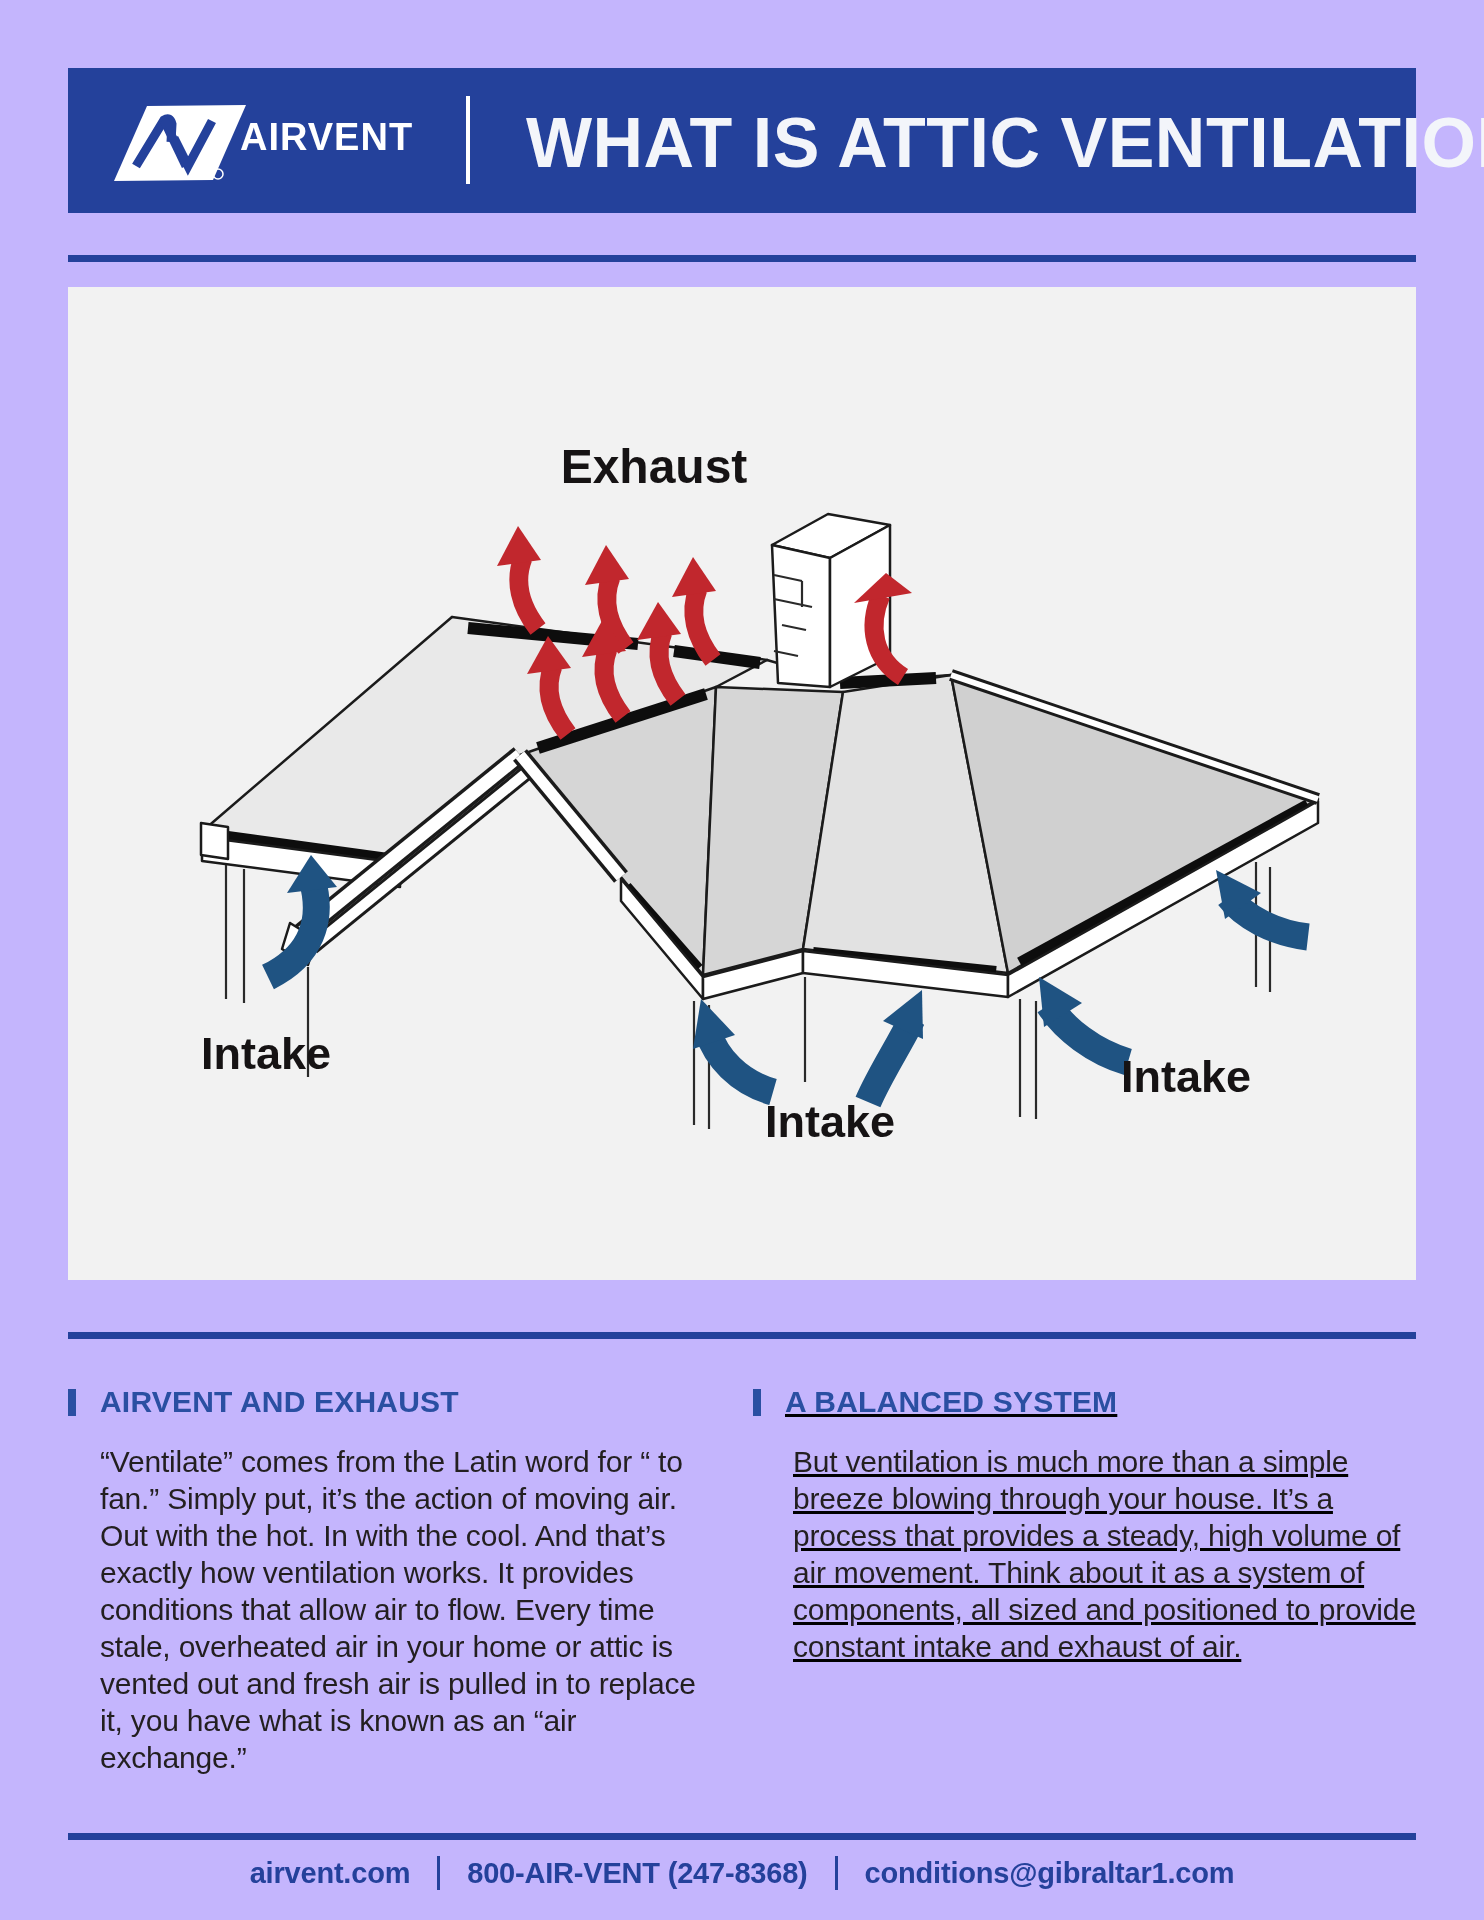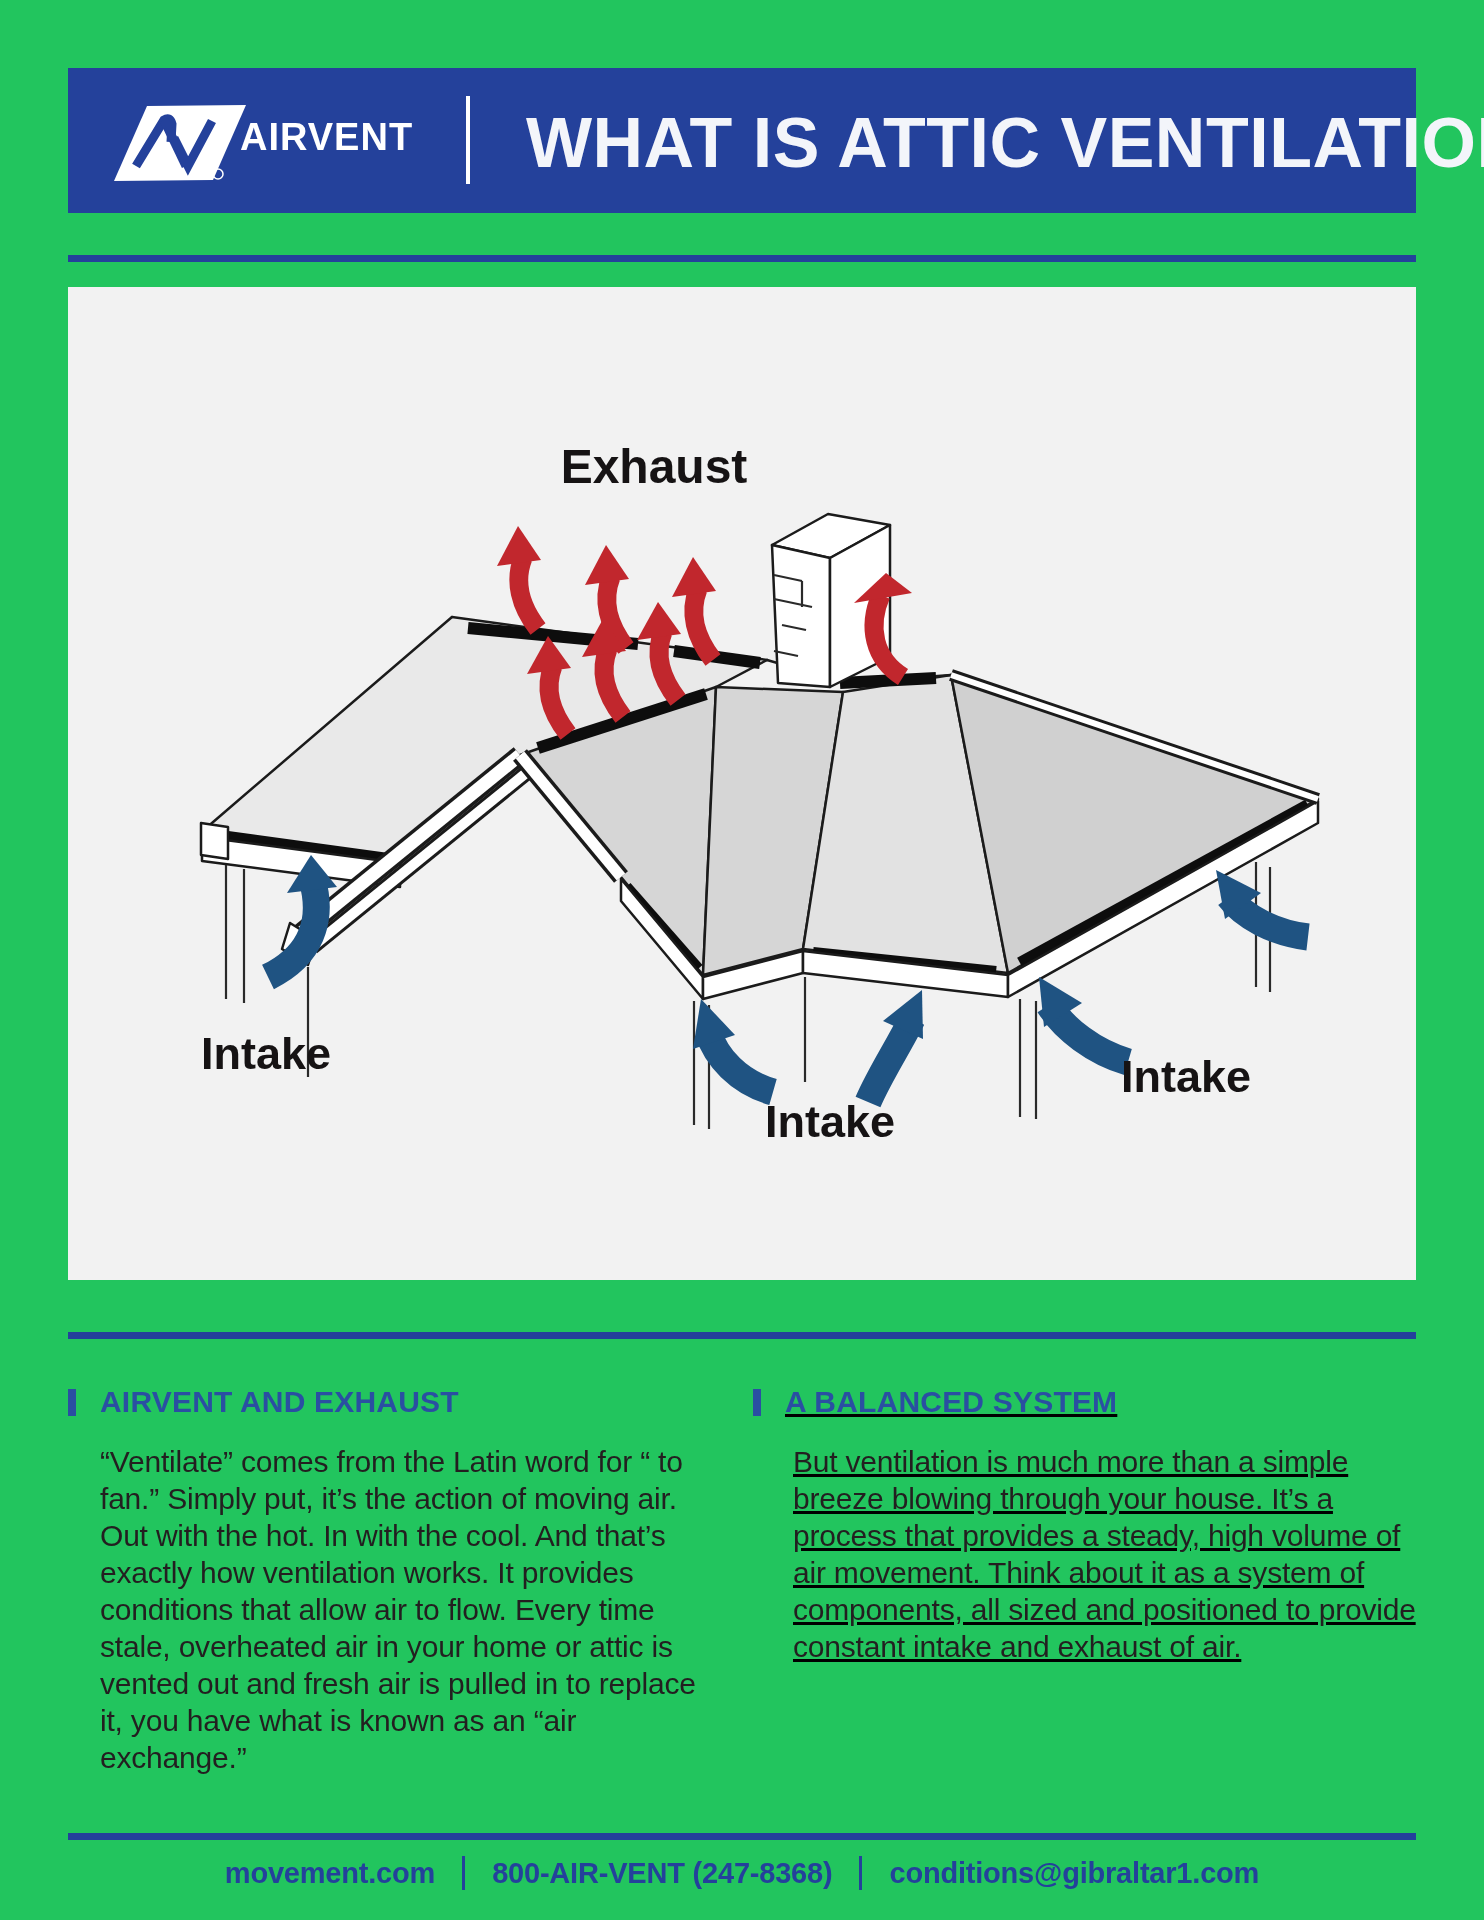--- a/index.html
+++ b/index.html
@@ -5,21 +5,21 @@
   :root{
     --brand-blue:#24419B;
     --heading-blue:#2A4FA2;
     --arrow-red:#C1272D;
     --arrow-blue:#1F5382;
     --panel-gray:#F2F2F2;
     --text-dark:#231F20;
   }
   *{margin:0;padding:0;box-sizing:border-box;}
   html,body{width:1484px;background:#fff;font-family:"Liberation Sans",sans-serif;}
-  .page{position:relative;width:1484px;height:1920px;background:#22c55e;overflow:hidden;}
+  .page{position:relative;width:1484px;height:1920px;background:#c4b5fd;overflow:hidden;}
 
   
   .header-bar{position:absolute;left:68px;top:68px;width:1348px;height:145px;
     background:var(--brand-blue);display:flex;align-items:center;}
   .logo-wrap{position:absolute;left:46px;top:36px;width:135px;height:78px;}
   .logo-word{position:absolute;left:172px;top:50px;color:#fff;font-size:38px;font-weight:bold;
     letter-spacing:1px;line-height:1;}
   .header-vdiv{position:absolute;left:398px;top:28px;width:4px;height:88px;background:#fff;}
   .header-title{position:absolute;left:458px;top:40px;color:#F3F5FA;font-size:70px;
     font-weight:bold;letter-spacing:0.5px;line-height:1;white-space:nowrap;}
@@ -230,20 +230,20 @@
   <div class="col col-right">
     <div class="col-head">
       <div class="head-tick"></div>
       <div class="head-text">A BALANCED SYSTEM</div>
     </div>
     <div class="col-body">But ventilation is much more than a simple breeze blowing through your house. It’s a process that provides a steady, high volume of air movement. Think about it as a system of components, all sized and positioned to provide constant intake and exhaust of air.</div>
   </div>
 
   <div class="rule rule-3"></div>
   <div class="footer">
-    <span class="footer-item">movement.com</span>
+    <span class="footer-item">airvent.com</span>
     <span class="footer-sep"></span>
     <span class="footer-item">800-AIR-VENT (247-8368)</span>
     <span class="footer-sep"></span>
     <span class="footer-item">conditions@gibraltar1.com</span>
   </div>
 
 </div>
 
 </body></html>

